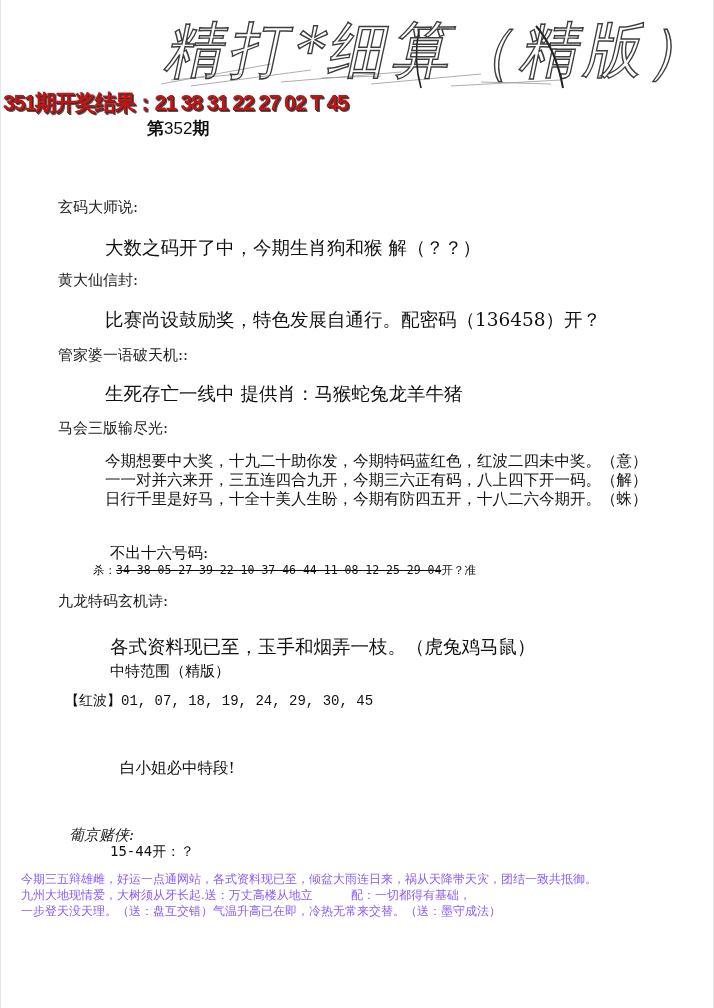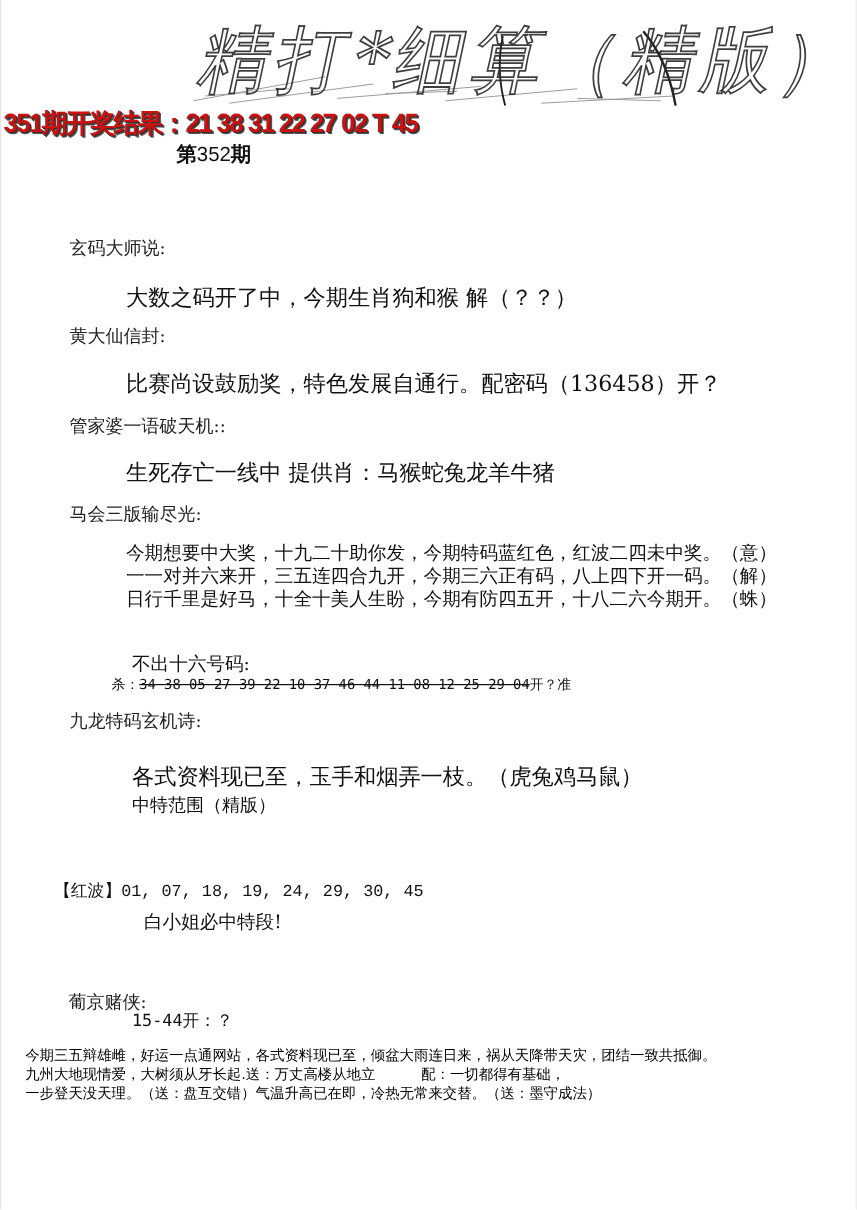--- a/index.html
+++ b/index.html
@@ -85,21 +85,21 @@
     font-size: 14px;
     line-height: 20px;
   }
   .wave-row .nums { font-family: "Liberation Mono", "DejaVu Sans Mono", monospace; font-size: 14px; }
 
   .footer-block {
     left: 20px; top: 871px;
     font-family: "DejaVu Sans", sans-serif;
     font-size: 12px;
     line-height: 16px;
-    color: #000000;
+    color: #8b5cf6;
   }
   .footer-block div { white-space: pre; }
 </style>
 </head>
 <body>
 
 <div class="page">
 
   <div class="abs banner-title">
     <svg class="sketch" width="420" height="86">
@@ -136,26 +136,26 @@
   <div class="abs mid" style="left:109px; top:515px;margin-top:28px;">不出十六号码:</div>
 
   <div class="abs kill-line">
     <span>杀：</span><span class="strike">34 38 05 27 39 22 10 37 46 44 11 08 12 25 29 04</span><span>开？准</span>
   </div>
 
   <div class="abs label" style="left:57px; top:592px;">九龙特码玄机诗:</div>
   <div class="abs big" style="left:109px; top:634px;">各式资料现已至，玉手和烟弄一枝。（虎兔鸡马鼠）</div>
   <div class="abs mid" style="left:109px; top:661px; font-size:15px;">中特范围（精版）</div>
 
-  <div class="abs wave-row" style="left:44px; top:690px;margin-top:43px;">
+  <div class="abs wave-row" style="left:64px; top:690px;">
     <span>【红波】</span><span class="nums">01, 07, 18, 19, 24, 29, 30, 45</span>
   </div>
 
   <div class="abs mid" style="left:119px; top:758px; font-size:15.5px;">白小姐必中特段!</div>
   <div class="abs mid mono" style="left:109px; top:793px; font-size:14px;">15-44开：？</div>
-  <div class="abs label" style="left:56px; top:826px;">葡京赌侠:</div>
+  <div class="abs label" style="left:68px; top:826px;font-style:italic;">葡京赌侠:</div>
 
   <div class="abs footer-block">
     <div>今期三五辩雄雌，好运一点通网站，各式资料现已至，倾盆大雨连日来，祸从天降带天灾，团结一致共抵御。</div>
     <div>九州大地现情爱，大树须从牙长起.送：万丈高楼从地立          配：一切都得有基础，</div>
     <div>一步登天没天理。（送：盘互交错）气温升高已在即，冷热无常来交替。（送：墨守成法）</div>
   </div>
 </div>
 
 </body></html>

